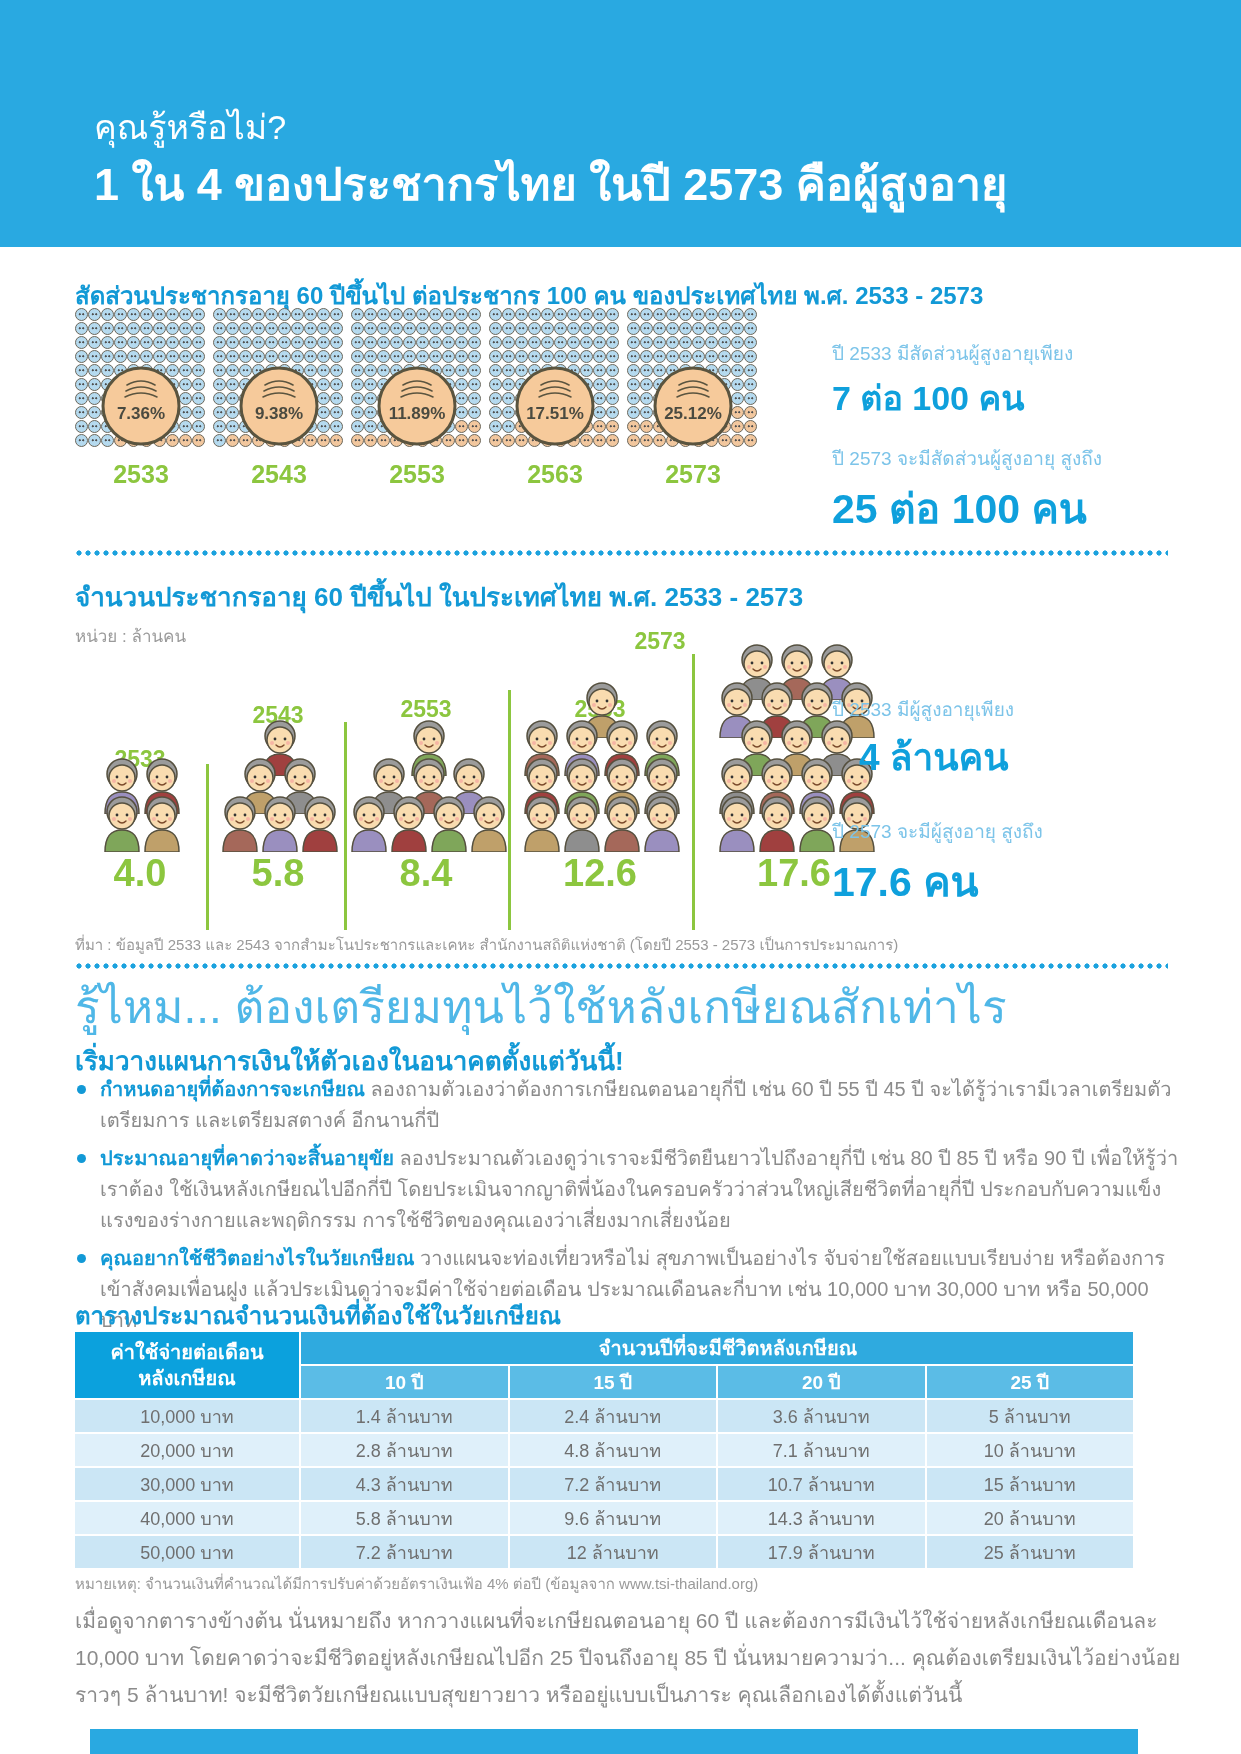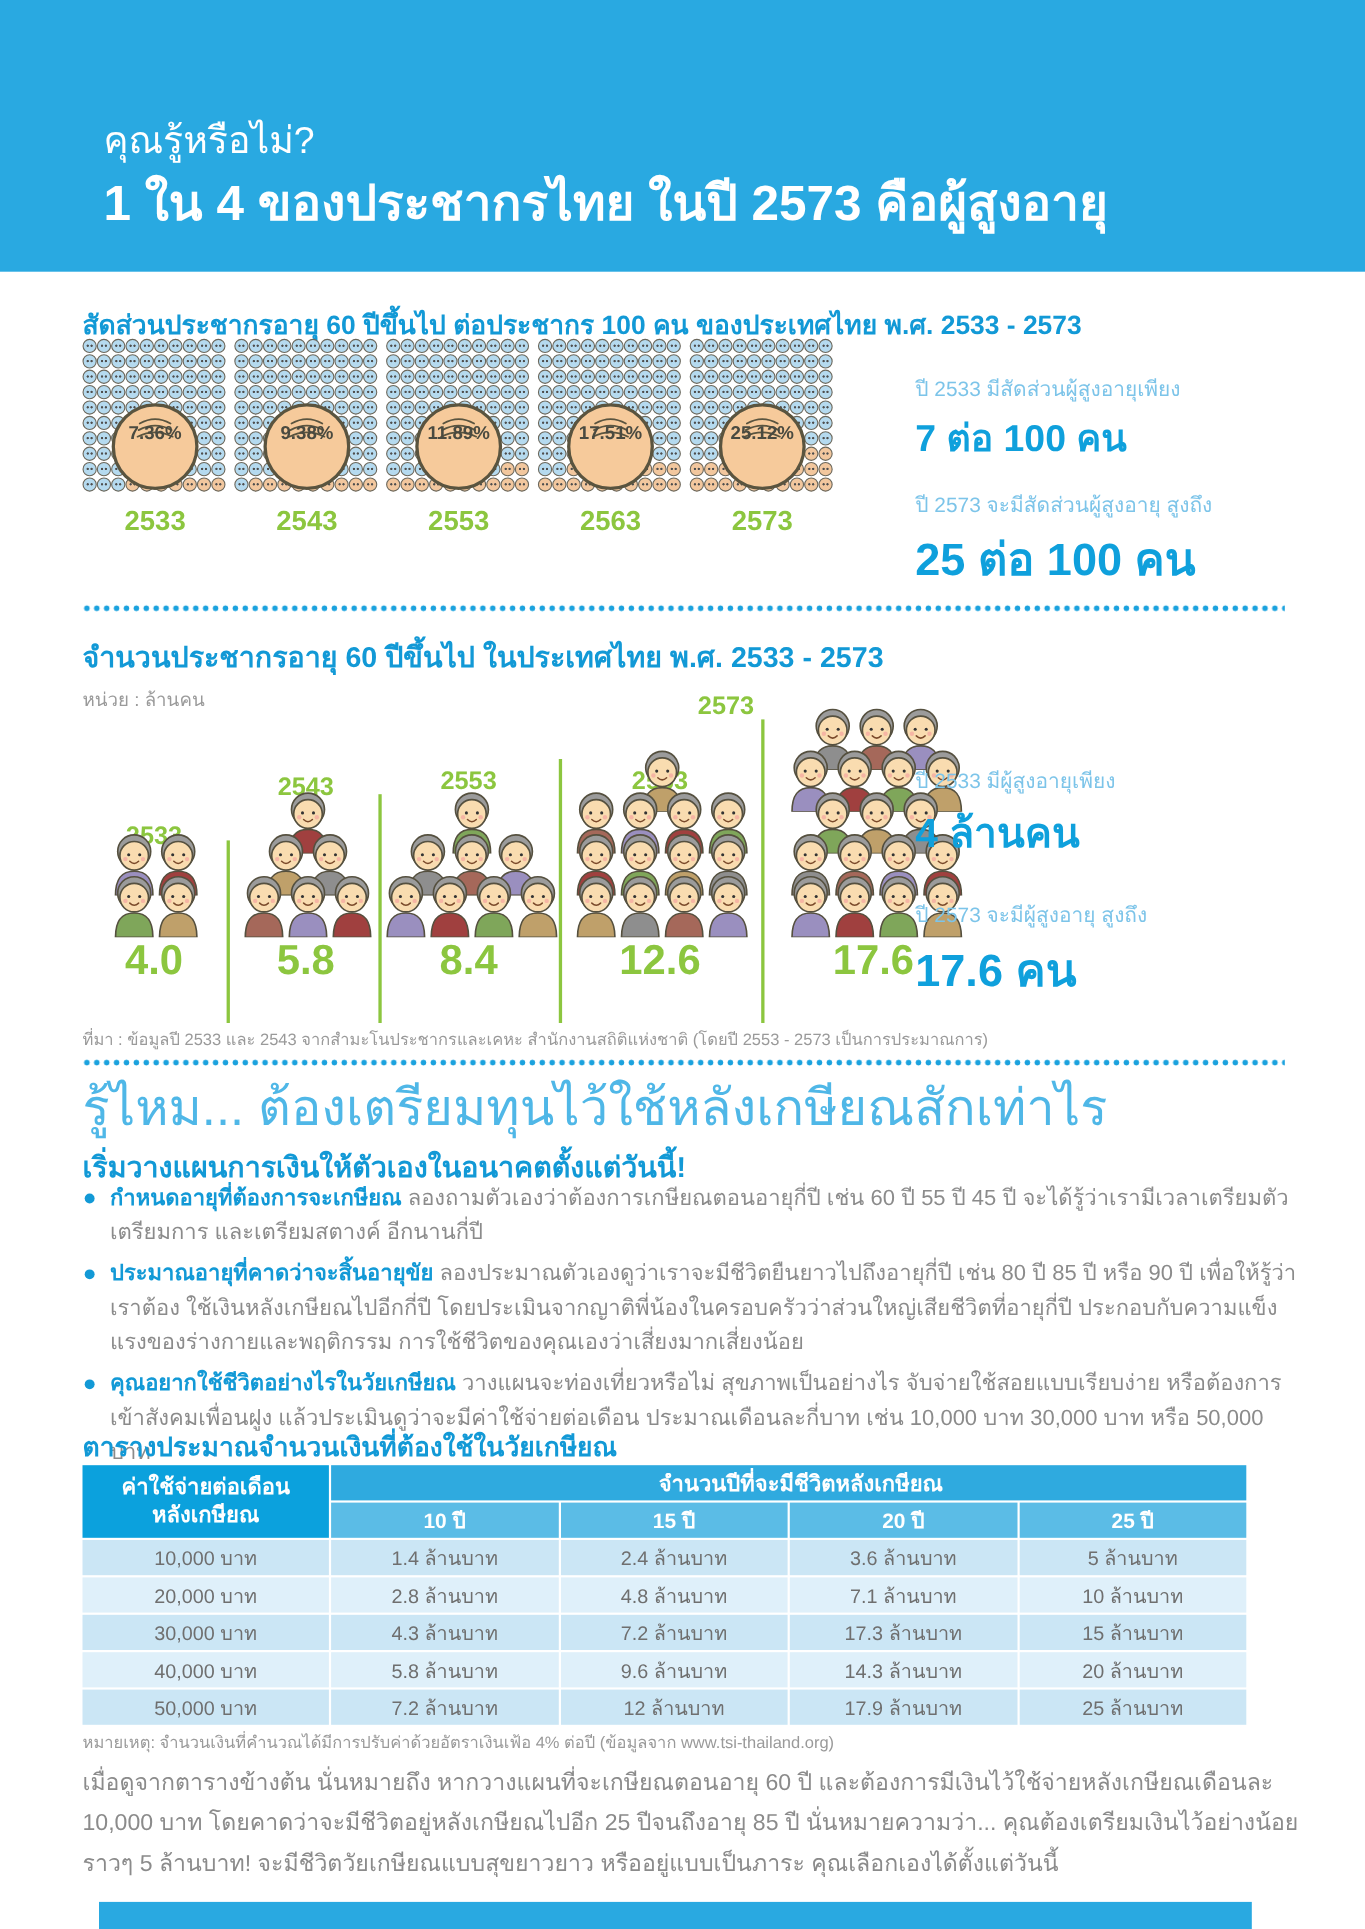--- a/index.html
+++ b/index.html
@@ -14,21 +14,21 @@
   .unit{position:absolute;left:75px;top:622px;font-size:17px;color:#9A9A9A;}
   
   .pop-grid{position:absolute;top:308px;width:132px;height:142px;display:grid;
             grid-template-columns:repeat(10,13px);grid-auto-rows:14px;}
   .face{width:13px;height:13px;border-radius:50%;box-sizing:border-box;border:1px solid #6B675B;
         background:radial-gradient(circle at 34% 48%, #4e4e4e 0.7px, rgba(0,0,0,0) 1.4px),
                    radial-gradient(circle at 66% 48%, #4e4e4e 0.7px, rgba(0,0,0,0) 1.4px),#B5DAEF;}
   .face.old{background:radial-gradient(circle at 34% 48%, #4e4e4e 0.7px, rgba(0,0,0,0) 1.4px),
                        radial-gradient(circle at 66% 48%, #4e4e4e 0.7px, rgba(0,0,0,0) 1.4px),#F2C79E;}
   .bubble{position:absolute;left:50%;top:56px;transform:translateX(-50%);width:84px;height:84px;}
-  .bubble-pct{position:absolute;left:0;top:20px;width:84px;text-align:center;
+  .bubble-pct{position:absolute;left:0;top:40px;width:84px;text-align:center;
               font-size:17px;font-weight:bold;color:#4A4A40;}
   .grid-year{position:absolute;top:460px;transform:translateX(-50%);
              font-size:25px;font-weight:bold;color:#8CC63F;}
   
   .callout{position:absolute;width:370px;}
   .co-label{font-size:19px;color:#7CC4E9;margin-bottom:3px;}
   .co-value{font-size:34px;font-weight:bold;color:#0FA0DC;margin-bottom:18px;}
   .co-value.big{font-size:41px;}
   
   .dotted{position:absolute;left:75px;width:1093px;height:8px;
@@ -1135,21 +1135,21 @@
           <path d="M18,27 Q22,31 26,27" stroke="#7A4A2B" stroke-width="1.4" fill="none" stroke-linecap="round"></path>
         </svg></div>
       <div class="cl-num" style="left: 794px;">17.6</div>
       <div class="vline" style="left: 206px; top: 764px; height: 166px;"></div>
       <div class="vline" style="left: 344px; top: 722px; height: 208px;"></div>
       <div class="vline" style="left: 508px; top: 690px; height: 240px;"></div>
       <div class="vline" style="left: 692px; top: 654px; height: 276px;"></div>
     </div>
   <div class="callout" style="left:832px;top:694px;">
     <div class="co-label">ปี 2533 มีผู้สูงอายุเพียง</div>
-    <div class="co-value" style="font-size:37px;margin-bottom:30px;">4 ล้านคน</div>
+    <div class="co-value" style="font-size:37px;margin-bottom:30px;margin-left:27px;">4 ล้านคน</div>
     <div class="co-label">ปี 2573 จะมีผู้สูงอายุ สูงถึง</div>
     <div class="co-value big">17.6 คน</div>
   </div>
   <div class="source">ที่มา : ข้อมูลปี 2533 และ 2543 จากสำมะโนประชากรและเคหะ สำนักงานสถิติแห่งชาติ (โดยปี 2553 - 2573 เป็นการประมาณการ)</div>
   <div class="dotted" style="top:962px;"></div>
 
   <div class="big-head">รู้ไหม... ต้องเตรียมทุนไว้ใช้หลังเกษียณสักเท่าไร</div>
   <div class="sub-head">เริ่มวางแผนการเงินให้ตัวเองในอนาคตตั้งแต่วันนี้!</div>
   <div id="bullets">
       <div class="bullet">
@@ -1183,21 +1183,21 @@
       <div class="td dk">3.6 ล้านบาท</div>
       <div class="td dk">5 ล้านบาท</div>
       <div class="td lt">20,000 บาท</div>
       <div class="td lt">2.8 ล้านบาท</div>
       <div class="td lt">4.8 ล้านบาท</div>
       <div class="td lt">7.1 ล้านบาท</div>
       <div class="td lt">10 ล้านบาท</div>
       <div class="td dk">30,000 บาท</div>
       <div class="td dk">4.3 ล้านบาท</div>
       <div class="td dk">7.2 ล้านบาท</div>
-      <div class="td dk">17.3 ล้านบาท</div>
+      <div class="td dk">10.7 ล้านบาท</div>
       <div class="td dk">15 ล้านบาท</div>
       <div class="td lt">40,000 บาท</div>
       <div class="td lt">5.8 ล้านบาท</div>
       <div class="td lt">9.6 ล้านบาท</div>
       <div class="td lt">14.3 ล้านบาท</div>
       <div class="td lt">20 ล้านบาท</div>
       <div class="td dk">50,000 บาท</div>
       <div class="td dk">7.2 ล้านบาท</div>
       <div class="td dk">12 ล้านบาท</div>
       <div class="td dk">17.9 ล้านบาท</div>

